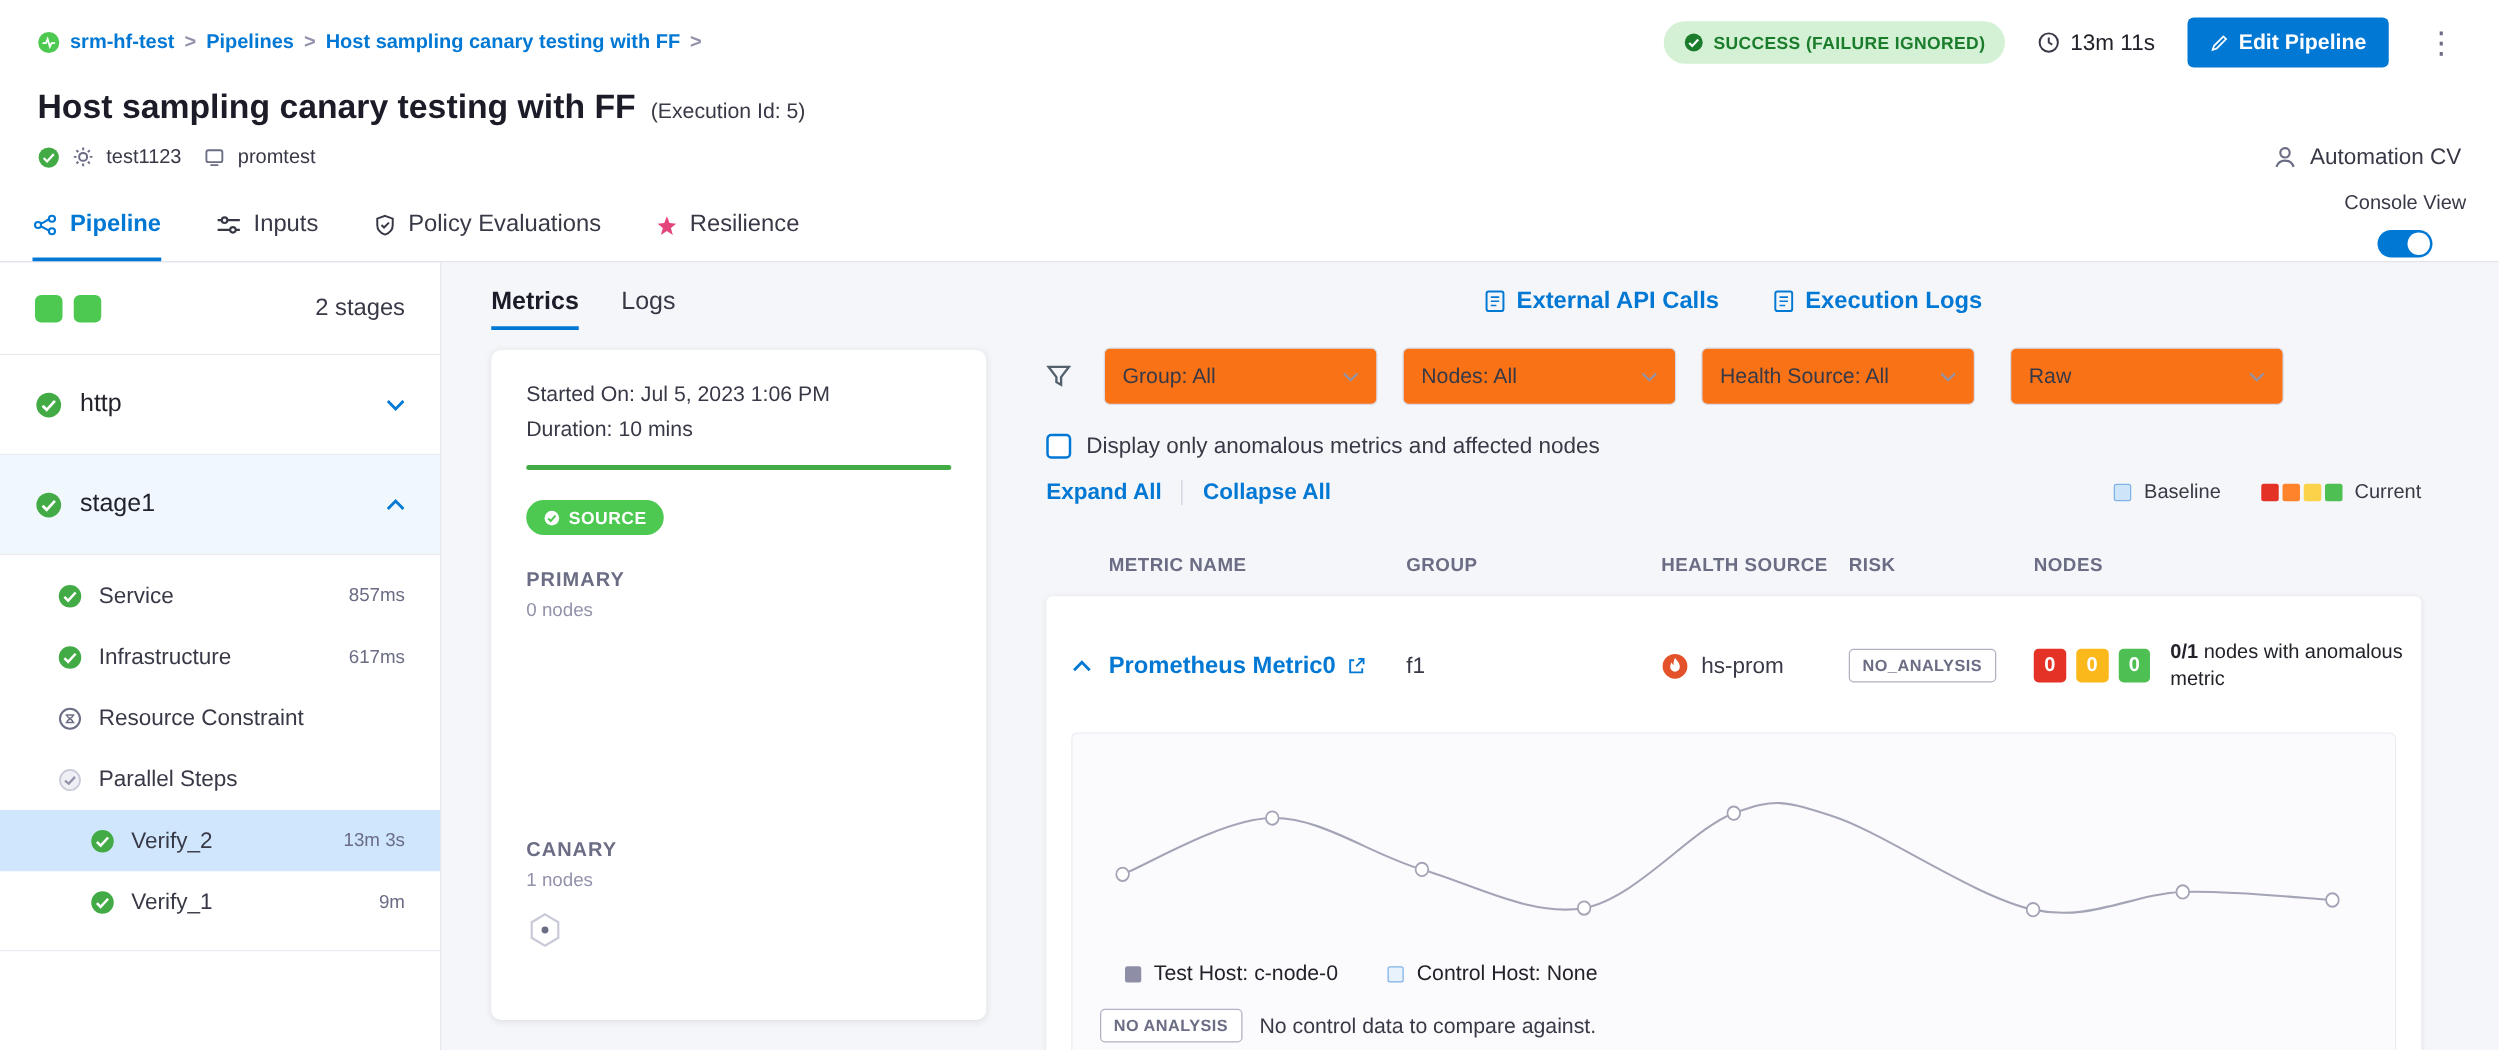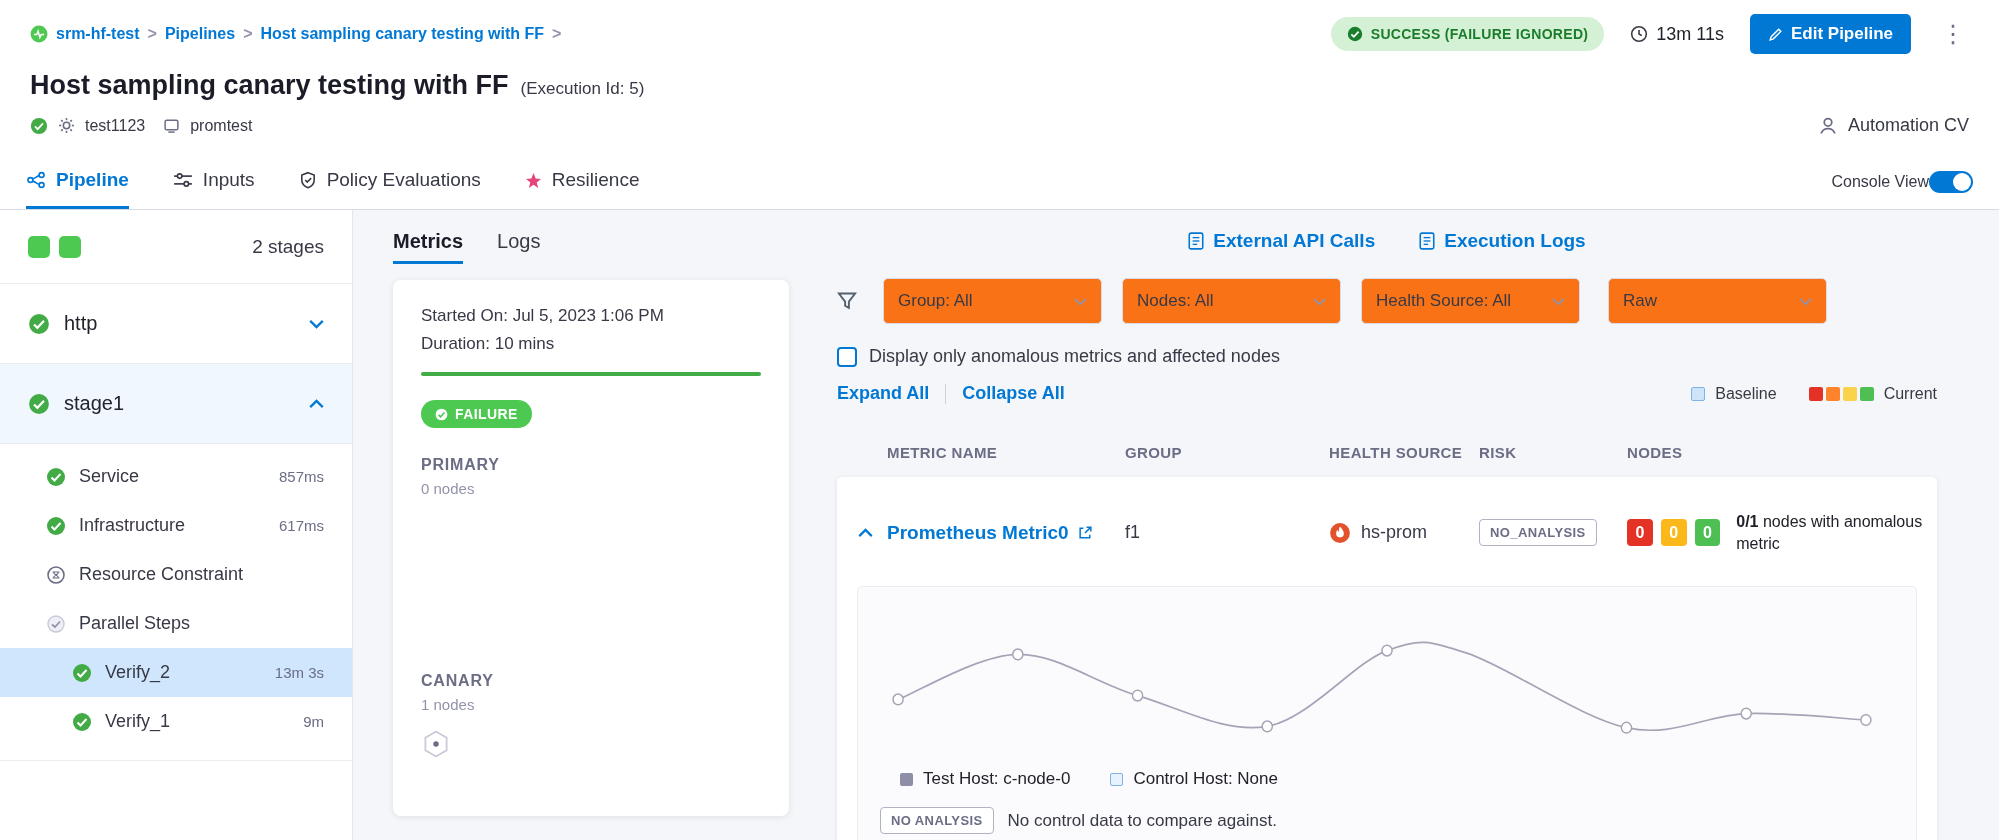--- a/index.html
+++ b/index.html
@@ -26,21 +26,21 @@
   .exec-id { font-size:17px; color:#383946; }
   .meta-row { display:flex; align-items:center; gap:10px; padding-bottom:18px; font-size:16px; color:#383946; }
   .meta-user { margin-left:auto; display:inline-flex; align-items:center; gap:10px; font-size:18px; color:#383946; }
 
   
   .navtabs { display:flex; align-items:stretch; gap:44px; padding:0 26px; height:56px;
     border-bottom:1px solid #d9dae6; background:#fff; }
   .ntab { display:flex; align-items:center; gap:10px; font-size:19px; color:#383946;
     border-bottom:3px solid transparent; cursor:pointer; }
   .ntab.active { color:#0278d5; font-weight:700; border-bottom-color:#0278d5; }
-  .console-wrap { margin-left:auto; display:flex; align-items:center; gap:0; font-size:16px; color:#383946; }
+  .console-wrap { margin-left:auto; display:flex; align-items:center; gap:12px; font-size:16px; color:#383946;flex-direction:column; }
   .toggle { width:44px; height:22px; border-radius:11px; background:#0278d5; position:relative; cursor:pointer; }
   .toggle .knob { position:absolute; right:2px; top:2px; width:18px; height:18px; border-radius:50%; background:#fff; }
 
   
   .main { flex:1; display:flex; background:#f5f6f9; min-height:0; overflow:hidden; }
 
   
   .sidebar { width:353px; min-width:353px; background:#fff; border-right:1px solid #e4e5ee; display:flex; flex-direction:column; }
   .stage-summary { height:74px; display:flex; align-items:center; padding:0 28px; border-bottom:1px solid #ebebf2; }
   .sq { width:22px; height:22px; border-radius:5px; background:#4dc952; margin-right:9px; }
@@ -375,21 +375,21 @@
         <div class="mline">Started On: Jul 5, 2023 1:06 PM</div>
         <div class="mline">Duration: 10 mins</div>
         <div class="progress"></div>
         <span class="passed">
           <span class="ic">
             <svg width="13" height="13" viewBox="0 0 20 20">
                 <circle cx="10" cy="10" r="9" fill="#fff"></circle>
                 <path d="M5.5 10.5 L8.5 13.5 L14.5 7" stroke="#4dc952" stroke-width="2.4" fill="none"></path>
               </svg>
           </span>
-          <span>FAILURE</span>
+          <span>SOURCE</span>
         </span>
         <div class="grp-label">PRIMARY</div>
         <div class="grp-nodes">0 nodes</div>
         <div class="canary-block">
           <div class="grp-label" style="margin-top:0;">CANARY</div>
           <div class="grp-nodes">1 nodes</div>
           <div class="hex ic">
             <svg width="30" height="30" viewBox="0 0 24 24">
                 <path d="M12 2 L20.5 7 V17 L12 22 L3.5 17 V7 Z" fill="#fff" stroke="#c9cad8" stroke-width="1.4"></path>
                 <circle cx="12" cy="12" r="2.2" fill="#6b6d85"></circle>

